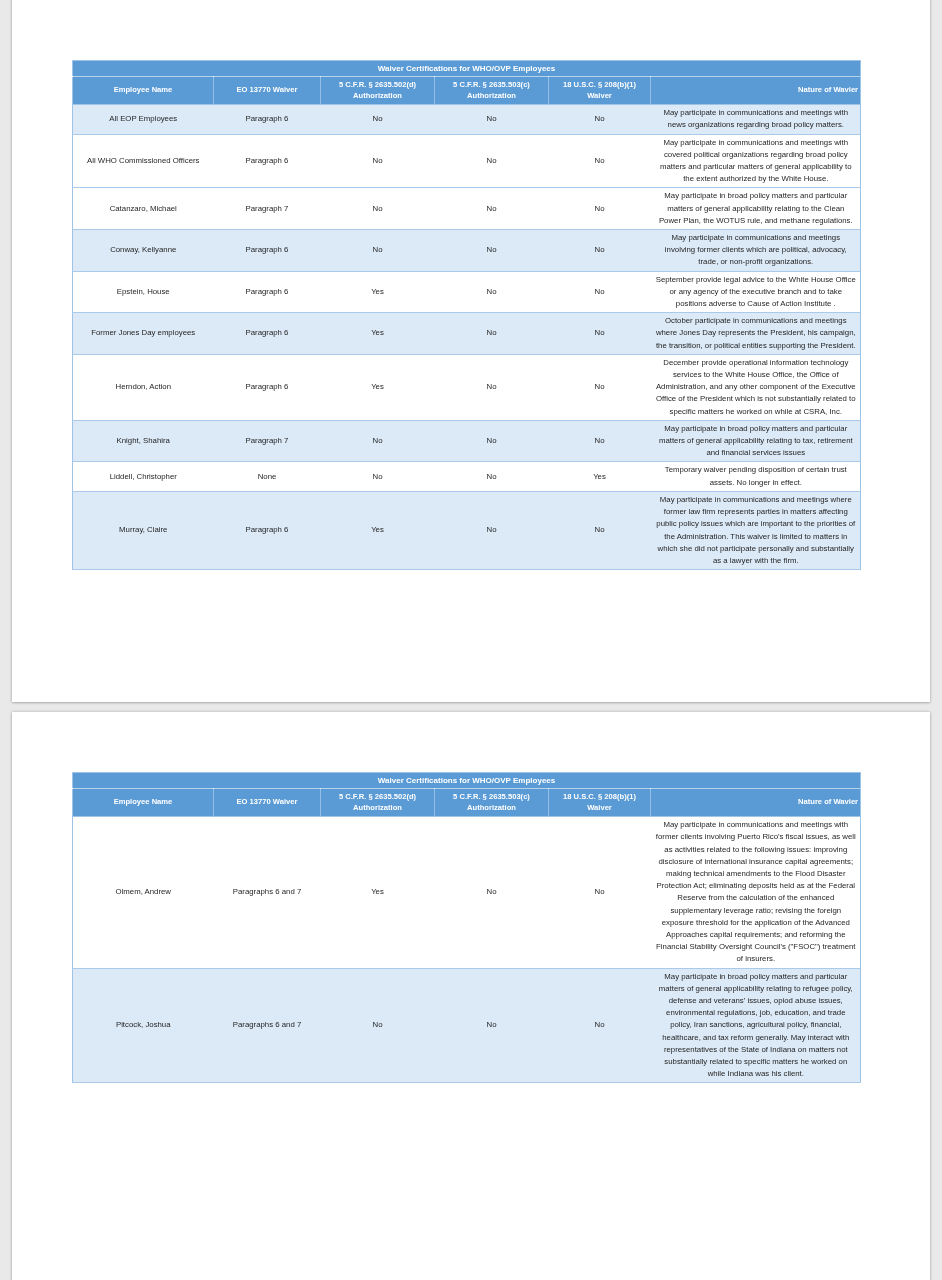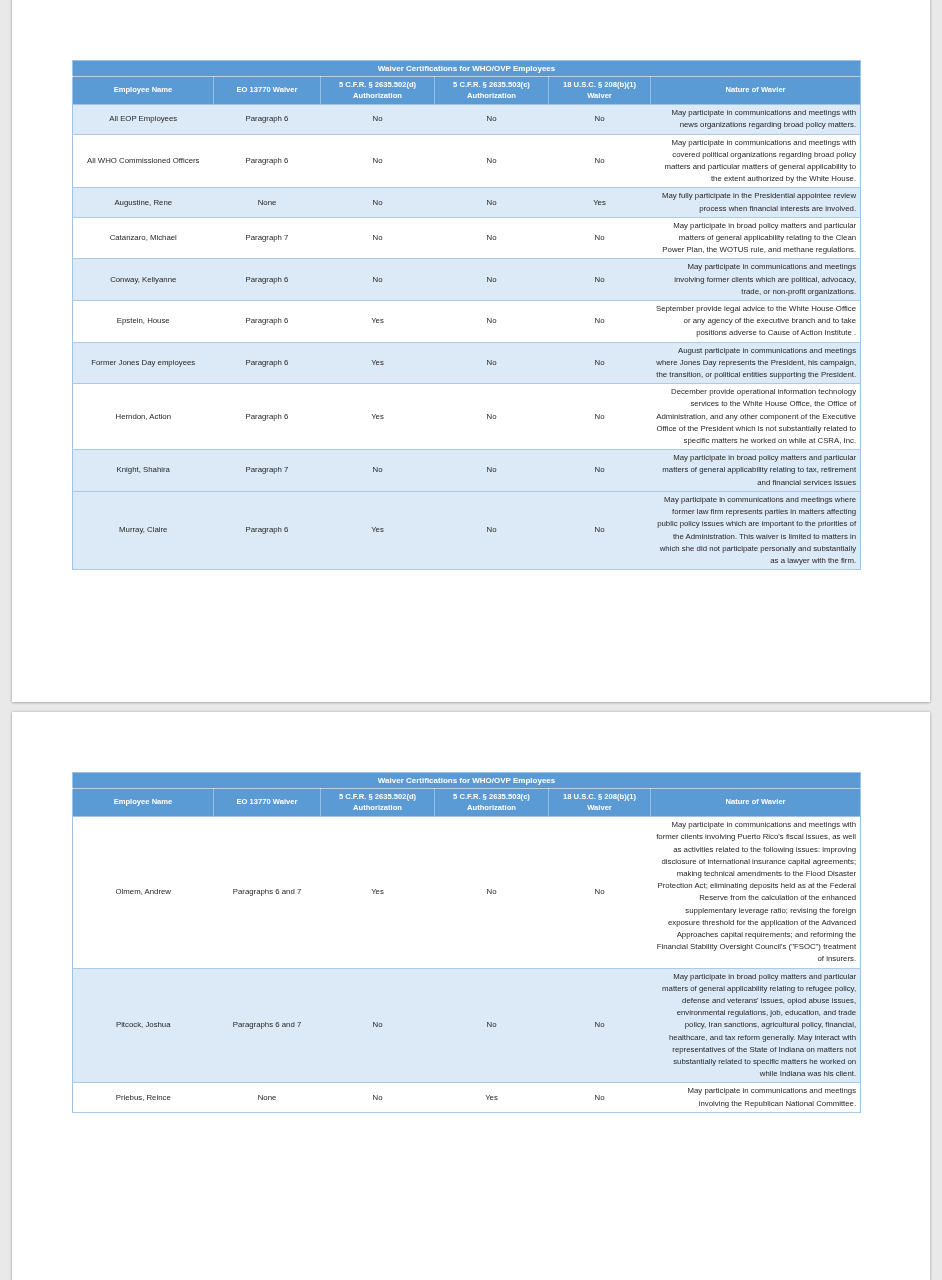--- a/index.html
+++ b/index.html
@@ -58,30 +58,30 @@
     font-weight: bold;
     font-size: 7.6px;
     line-height: 10.5px;
     text-align: center;
     vertical-align: middle;
     white-space: pre-line;
     padding: 3px 2px;
     border-right: 1px solid rgba(255,255,255,0.35);
     border-bottom: 1px solid #9dc3e6;
   }
-  th:last-child { border-right: none; }
+  th:last-child { border-right: none; text-align: right; }
 
   td {
     text-align: center;
     vertical-align: middle;
     line-height: 12.2px;
     padding: 2px 3px;
   }
   td.td-nature {
-    text-align: right;
+    text-align: center;
     padding: 2px 4px 2px 5px;
   }
   tbody tr { border-bottom: 1px solid #a9cbe9; background: #ffffff; }
   tbody tr.band { background: #dce9f6; }
 </style>
 </head>
 <body>
 
 <div class="viewer">
 
@@ -123,28 +123,20 @@
 
   <tr>
     <td>All WHO Commissioned Officers</td>
     <td>Paragraph 6</td>
     <td>No</td>
     <td>No</td>
     <td>No</td>
     <td class="td-nature">May participate in communications and meetings with covered political organizations regarding broad policy matters and particular matters of general applicability to the extent authorized by the White House.</td>
   </tr>
 
-  <tr class="band">
-    <td>Augustine, Rene</td>
-    <td>None</td>
-    <td>No</td>
-    <td>No</td>
-    <td>Yes</td>
-    <td class="td-nature">May fully participate in the Presidential appointee review process when financial interests are involved.</td>
-  </tr>
 
   <tr>
     <td>Catanzaro, Michael</td>
     <td>Paragraph 7</td>
     <td>No</td>
     <td>No</td>
     <td>No</td>
     <td class="td-nature">May participate in broad policy matters and particular matters of general applicability relating to the Clean Power Plan, the WOTUS rule, and methane regulations.</td>
   </tr>
 
@@ -165,41 +157,49 @@
     <td>No</td>
     <td class="td-nature">September provide legal advice to the White House Office or any agency of the executive branch and to take positions adverse to Cause of Action Institute .</td>
   </tr>
 
   <tr class="band">
     <td>Former Jones Day employees</td>
     <td>Paragraph 6</td>
     <td>Yes</td>
     <td>No</td>
     <td>No</td>
-    <td class="td-nature">August participate in communications and meetings where Jones Day represents the President, his campaign, the transition, or political entities supporting the President.</td>
+    <td class="td-nature">October participate in communications and meetings where Jones Day represents the President, his campaign, the transition, or political entities supporting the President.</td>
   </tr>
 
   <tr>
     <td>Herndon, Action</td>
     <td>Paragraph 6</td>
     <td>Yes</td>
     <td>No</td>
     <td>No</td>
     <td class="td-nature">December provide operational information technology services to the White House Office, the Office of Administration, and any other component of the Executive Office of the President which is not substantially related to specific  matters he worked on while at CSRA, Inc.</td>
   </tr>
 
   <tr class="band">
     <td>Knight, Shahira</td>
     <td>Paragraph 7</td>
     <td>No</td>
     <td>No</td>
     <td>No</td>
     <td class="td-nature">May participate in broad policy matters and particular matters of general applicability relating to tax, retirement and financial services issues</td>
   </tr>
 
+  <tr>
+    <td>Liddell, Christopher</td>
+    <td>None</td>
+    <td>No</td>
+    <td>No</td>
+    <td>Yes</td>
+    <td class="td-nature">Temporary waiver pending disposition of certain trust assets.  No longer in effect.</td>
+  </tr>
 
   <tr class="band">
     <td>Murray, Claire</td>
     <td>Paragraph 6</td>
     <td>Yes</td>
     <td>No</td>
     <td>No</td>
     <td class="td-nature">May participate in communications and meetings where former law firm represents parties in matters affecting public policy issues which are important to the priorities of the Administration.  This waiver is limited to matters in which she did not participate personally and substantially as a lawyer with the firm.</td>
   </tr>
 </tbody>
@@ -244,25 +244,17 @@
 
   <tr class="band">
     <td>Pitcock, Joshua</td>
     <td>Paragraphs 6 and 7</td>
     <td>No</td>
     <td>No</td>
     <td>No</td>
     <td class="td-nature">May participate in broad policy matters and particular matters of general applicability relating to refugee policy, defense and veterans' issues, opiod abuse issues, environmental regulations, job, education, and trade policy, Iran sanctions, agricultural policy, financial, healthcare, and tax reform generally.  May interact with representatives of the State of Indiana on matters not substantially related to specific matters he worked on while Indiana was his client.</td>
   </tr>
 
-  <tr>
-    <td>Priebus, Reince</td>
-    <td>None</td>
-    <td>No</td>
-    <td>Yes</td>
-    <td>No</td>
-    <td class="td-nature">May participate in communications and meetings involving the Republican National Committee.</td>
-  </tr>
 </tbody>
     </table>
   </div>
 
 </div>
 
 </body></html>

